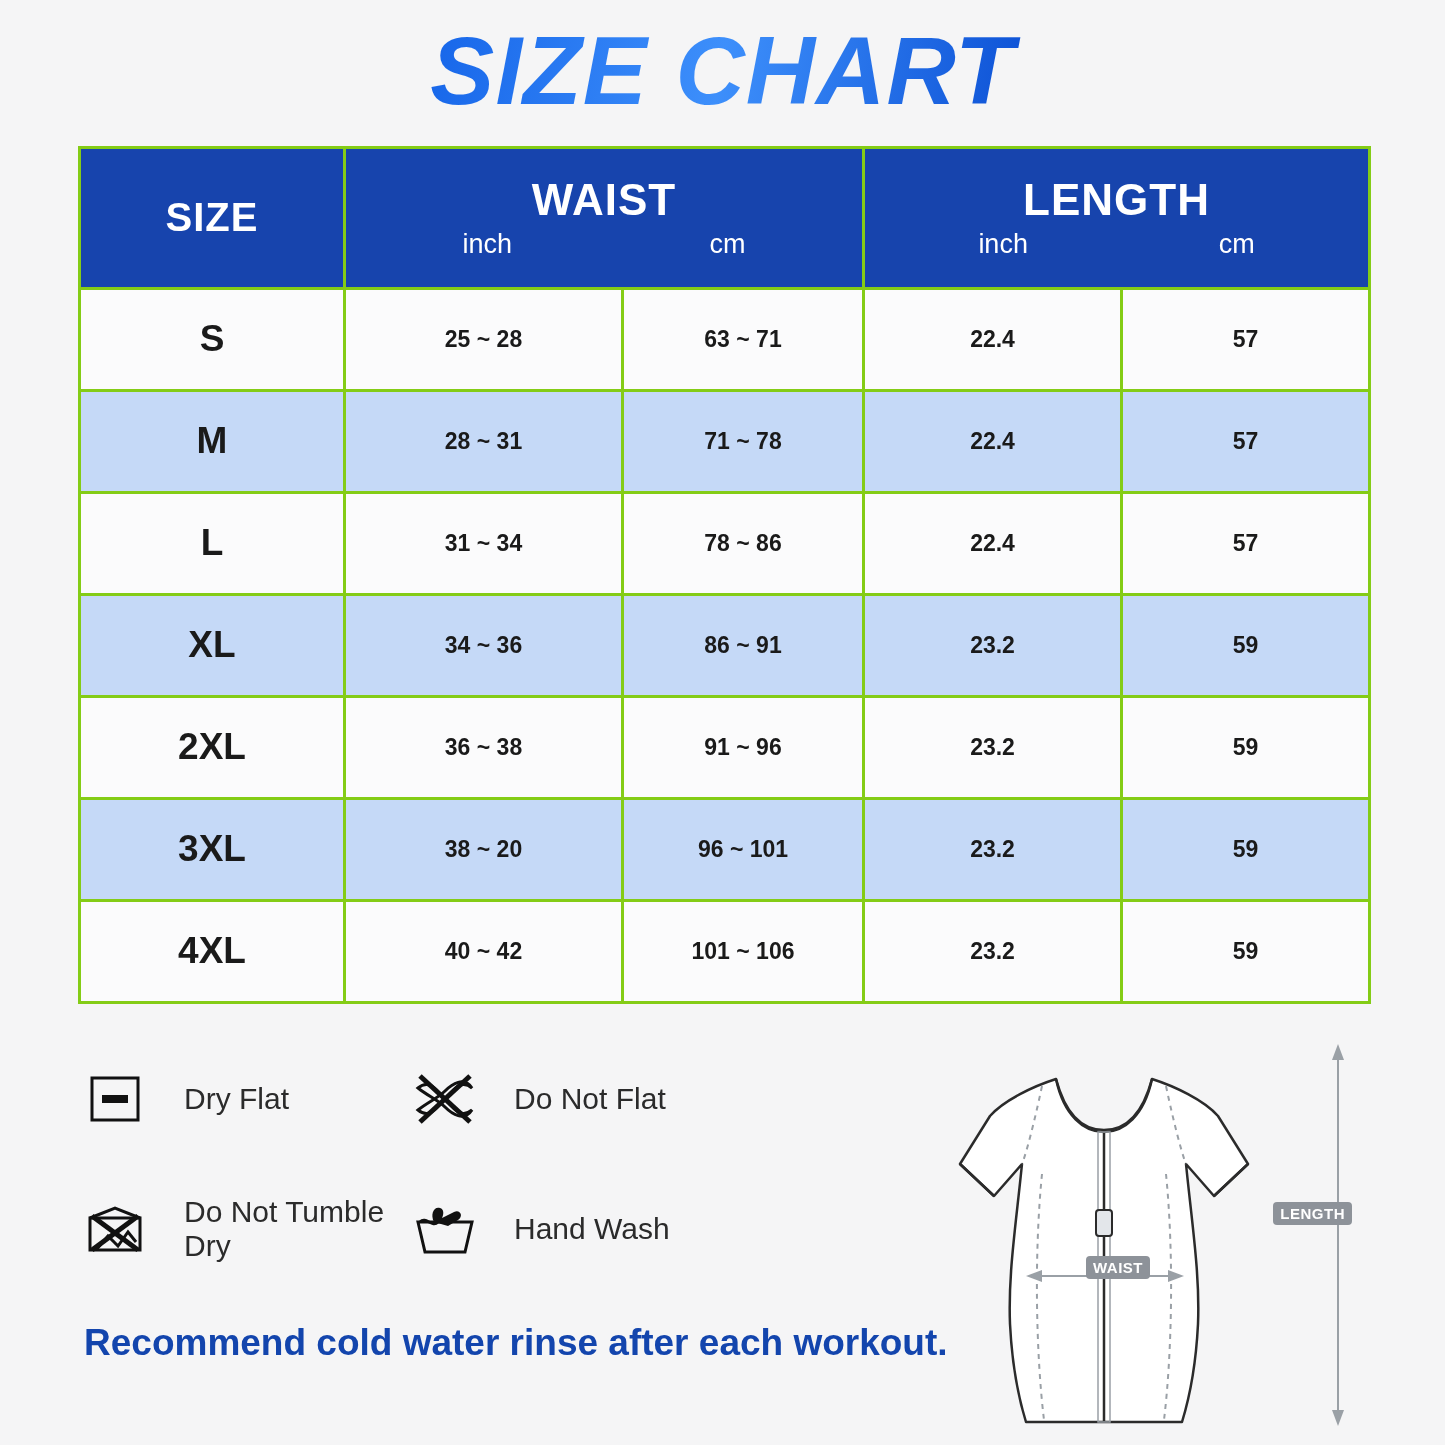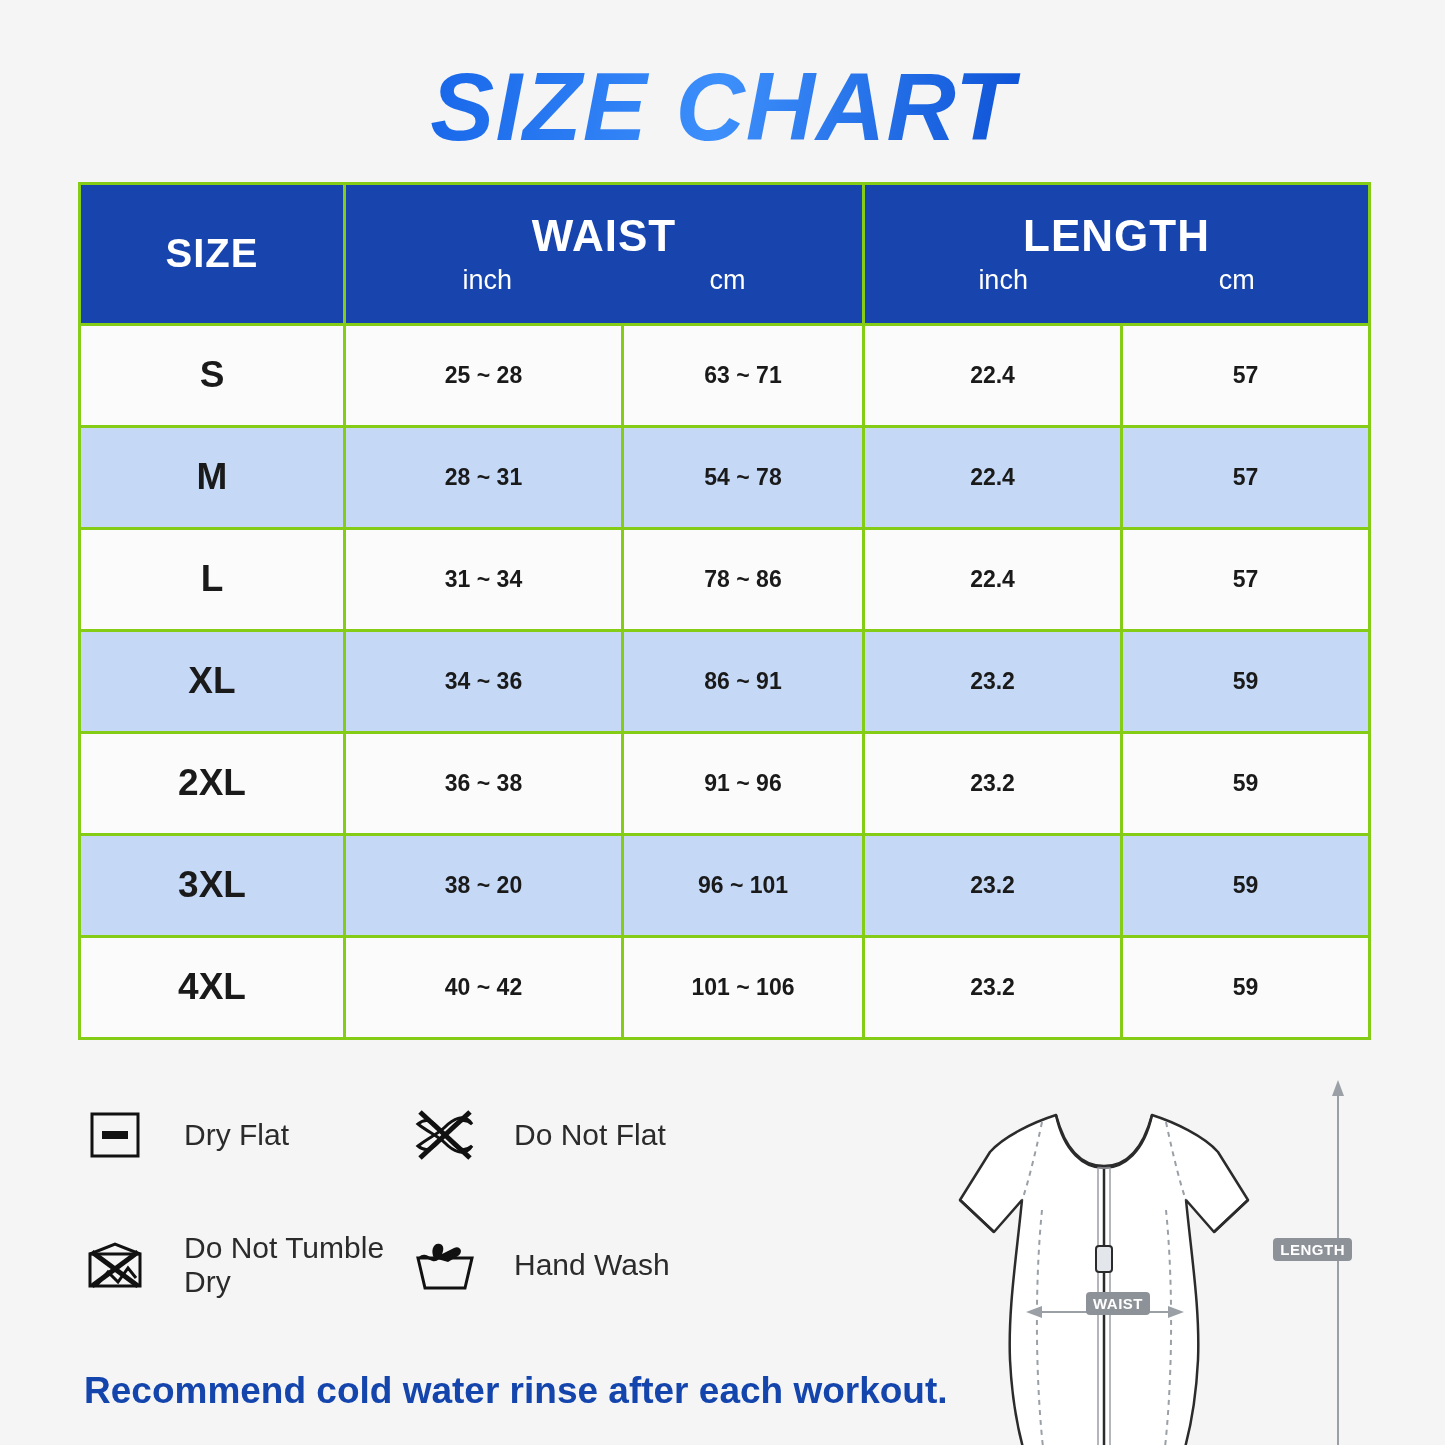--- a/index.html
+++ b/index.html
@@ -22,21 +22,20 @@
     font-weight: bold;
     font-style: italic;
     letter-spacing: 1px;
     padding-top: 18px;
     background: linear-gradient(100deg, #0b4fd4 0%, #1463e8 28%, #3d8ffb 50%, #0b4fd4 72%, #0a3fae 100%);
     -webkit-background-clip: text;
     background-clip: text;
     color: transparent;
     -webkit-text-fill-color: transparent;
     line-height: 1.1;
-    margin-top: 36px;
   }
 
   
   .table-wrap {
     margin: 22px 78px 0 78px;
     width: 1290px;
   }
   table.size-table {
     border-collapse: collapse;
     width: 100%;
@@ -113,21 +112,21 @@
     align-items: center;
     justify-content: center;
   }
   .care-label {
     font-size: 30px;
     color: #2b2b2b;
   }
   .recommend {
     position: absolute;
     left: 6px;
-    top: 300px;
+    top: 288px;
     font-size: 37px;
     font-weight: bold;
     color: #1345ad;
     white-space: nowrap;
   }
 
   .garment {
     position: absolute;
     right: -10px;
     top: -10px;
@@ -186,21 +185,21 @@
       <tr>
         <td class="size-cell">S</td>
         <td>25 ~ 28</td>
         <td>63 ~ 71</td>
         <td>22.4</td>
         <td>57</td>
       </tr>
       <tr class="alt">
         <td class="size-cell">M</td>
         <td>28 ~ 31</td>
-        <td>54 ~ 78</td>
+        <td>71 ~ 78</td>
         <td>22.4</td>
         <td>57</td>
       </tr>
       <tr>
         <td class="size-cell">L</td>
         <td>31 ~ 34</td>
         <td>78 ~ 86</td>
         <td>22.4</td>
         <td>57</td>
       </tr>

